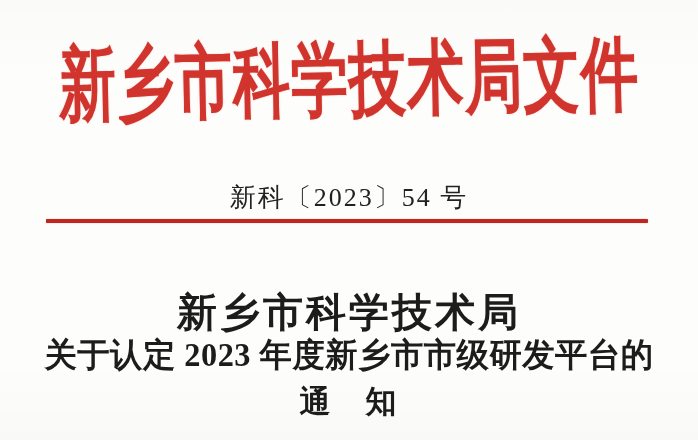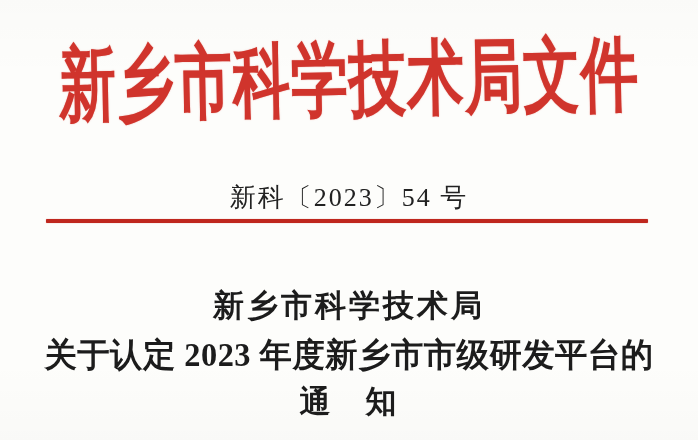--- a/index.html
+++ b/index.html
@@ -57,21 +57,21 @@
     position:absolute;
     left:0;
     width:100%;
     text-align:center;
     font-weight:bold;
     color:var(--ink);
     white-space:nowrap;
   }
   .title-issuer{
     top:285px;
-    font-size:31px;
+    font-size:40px;
     letter-spacing:3px;
   }
   .title-subject{
     top:333px;
     font-size:33px;
     letter-spacing:0.5px;
     transform:scaleX(0.98);
     transform-origin:50% 50%;
   }
   .title-notice{

